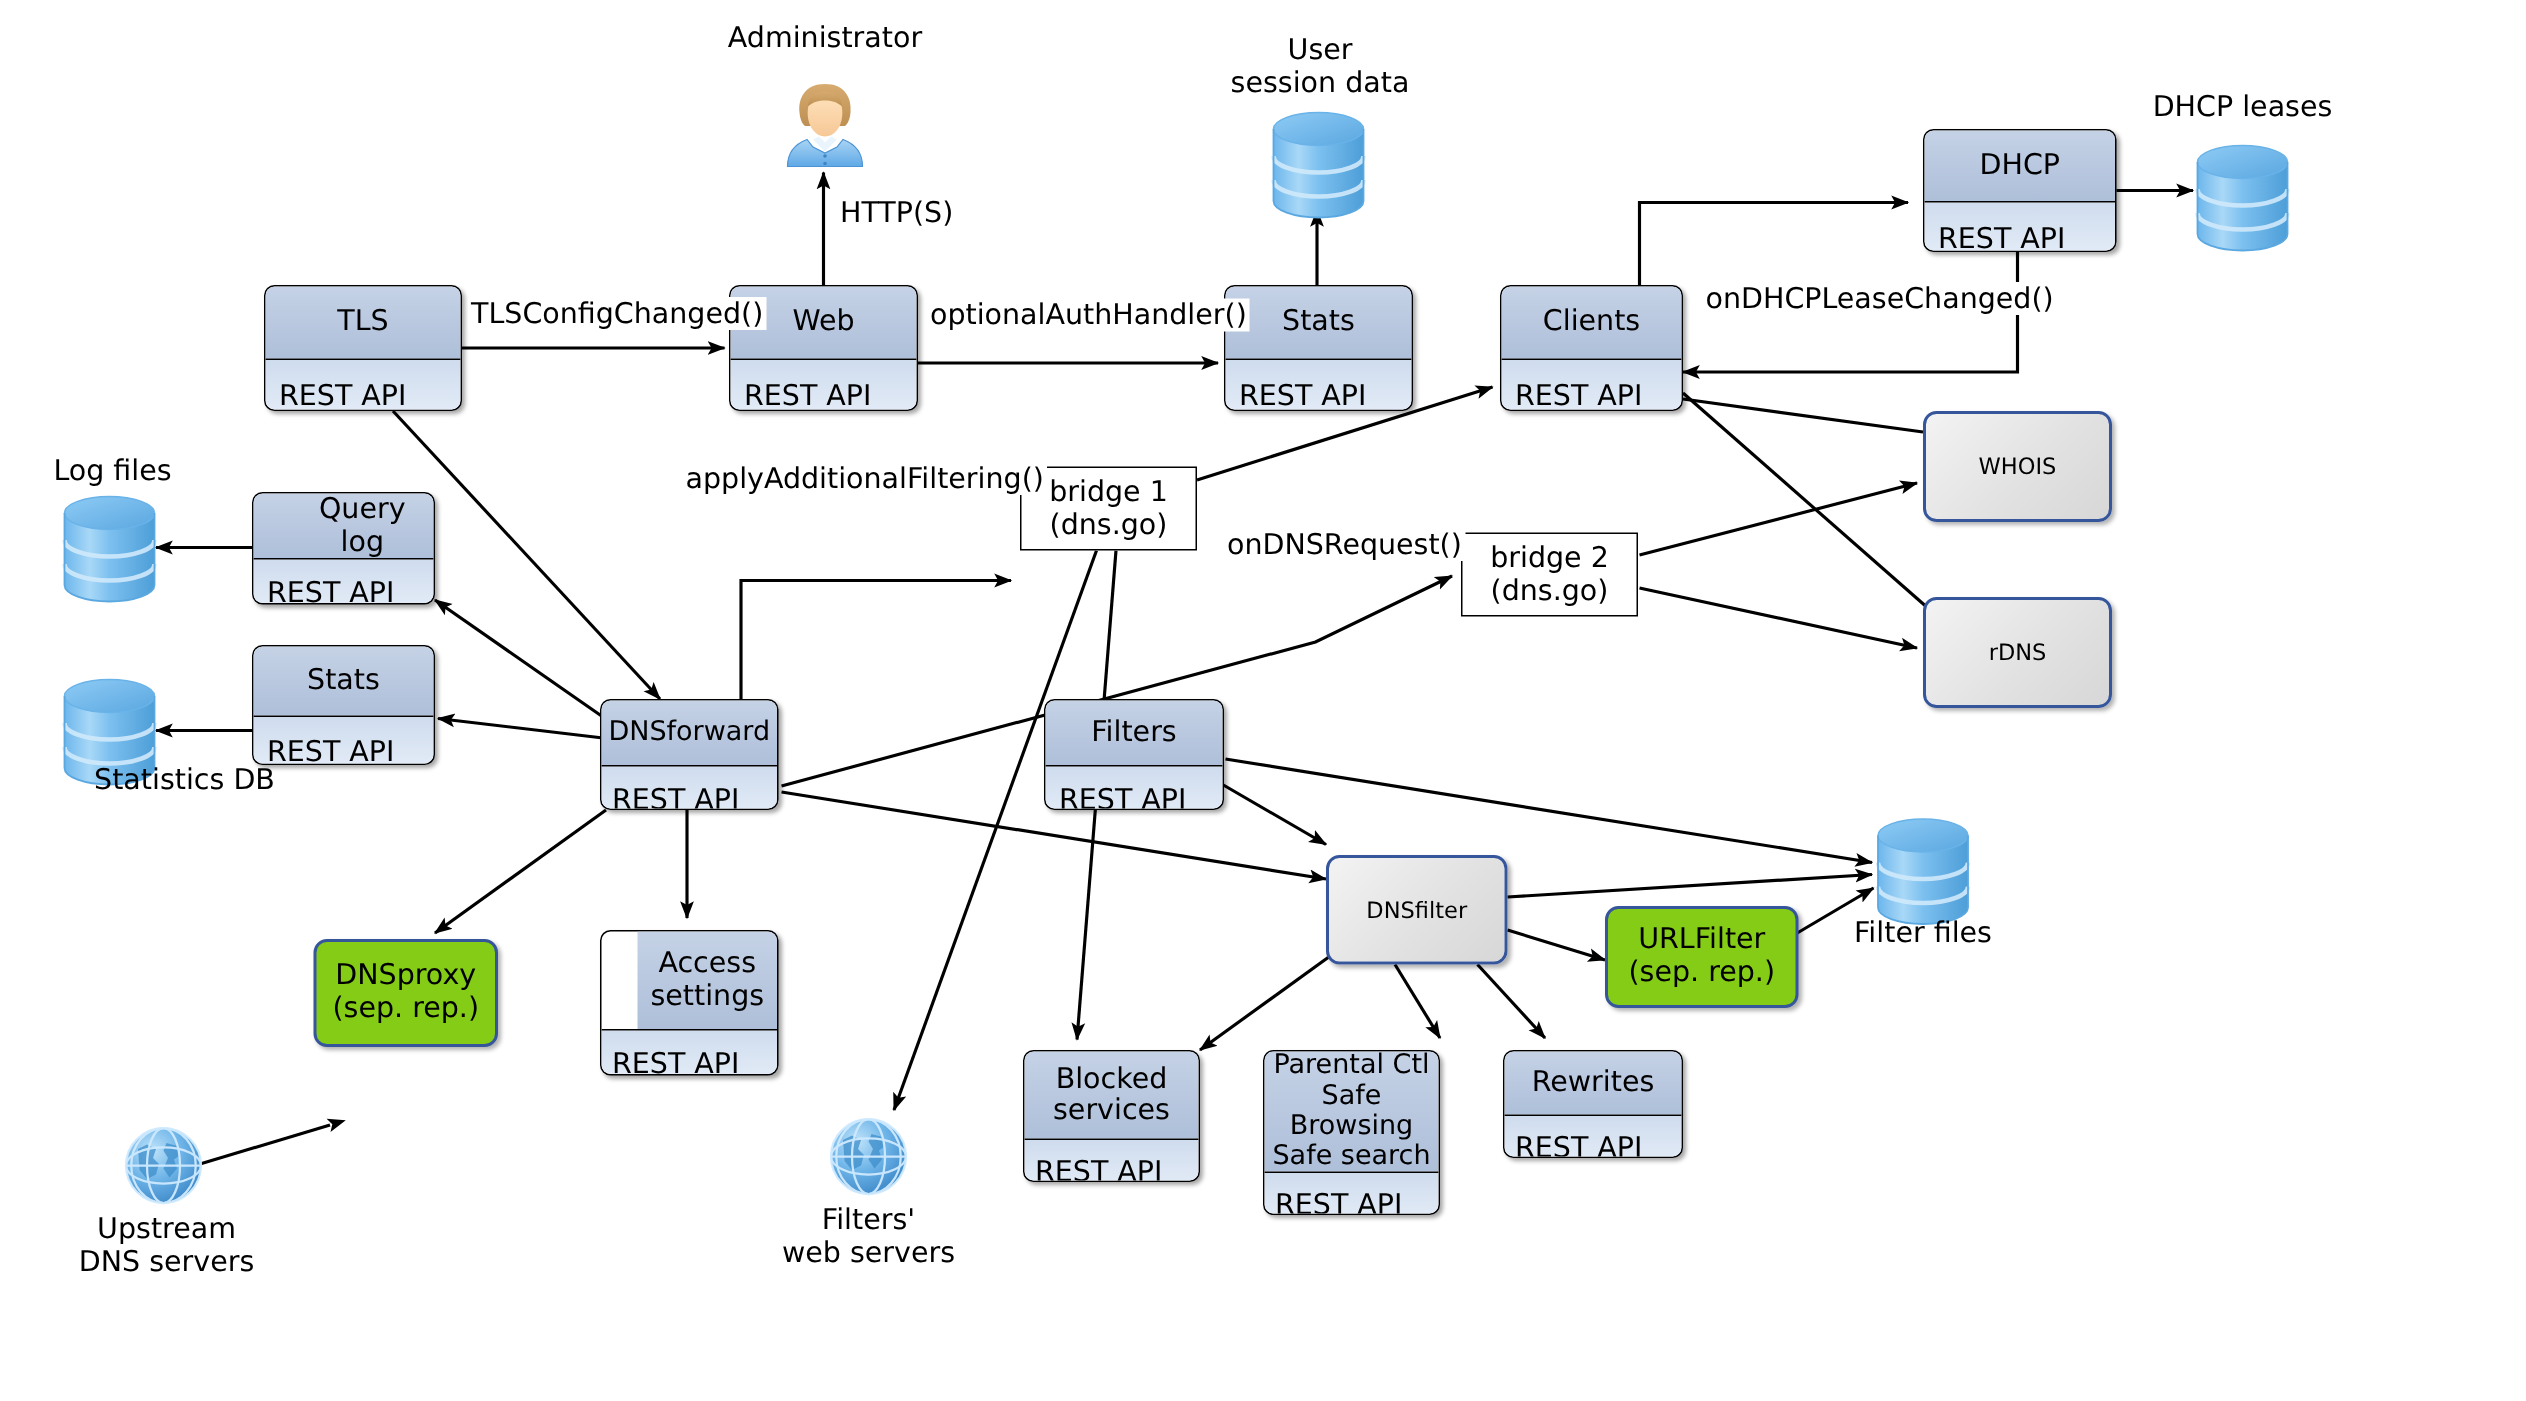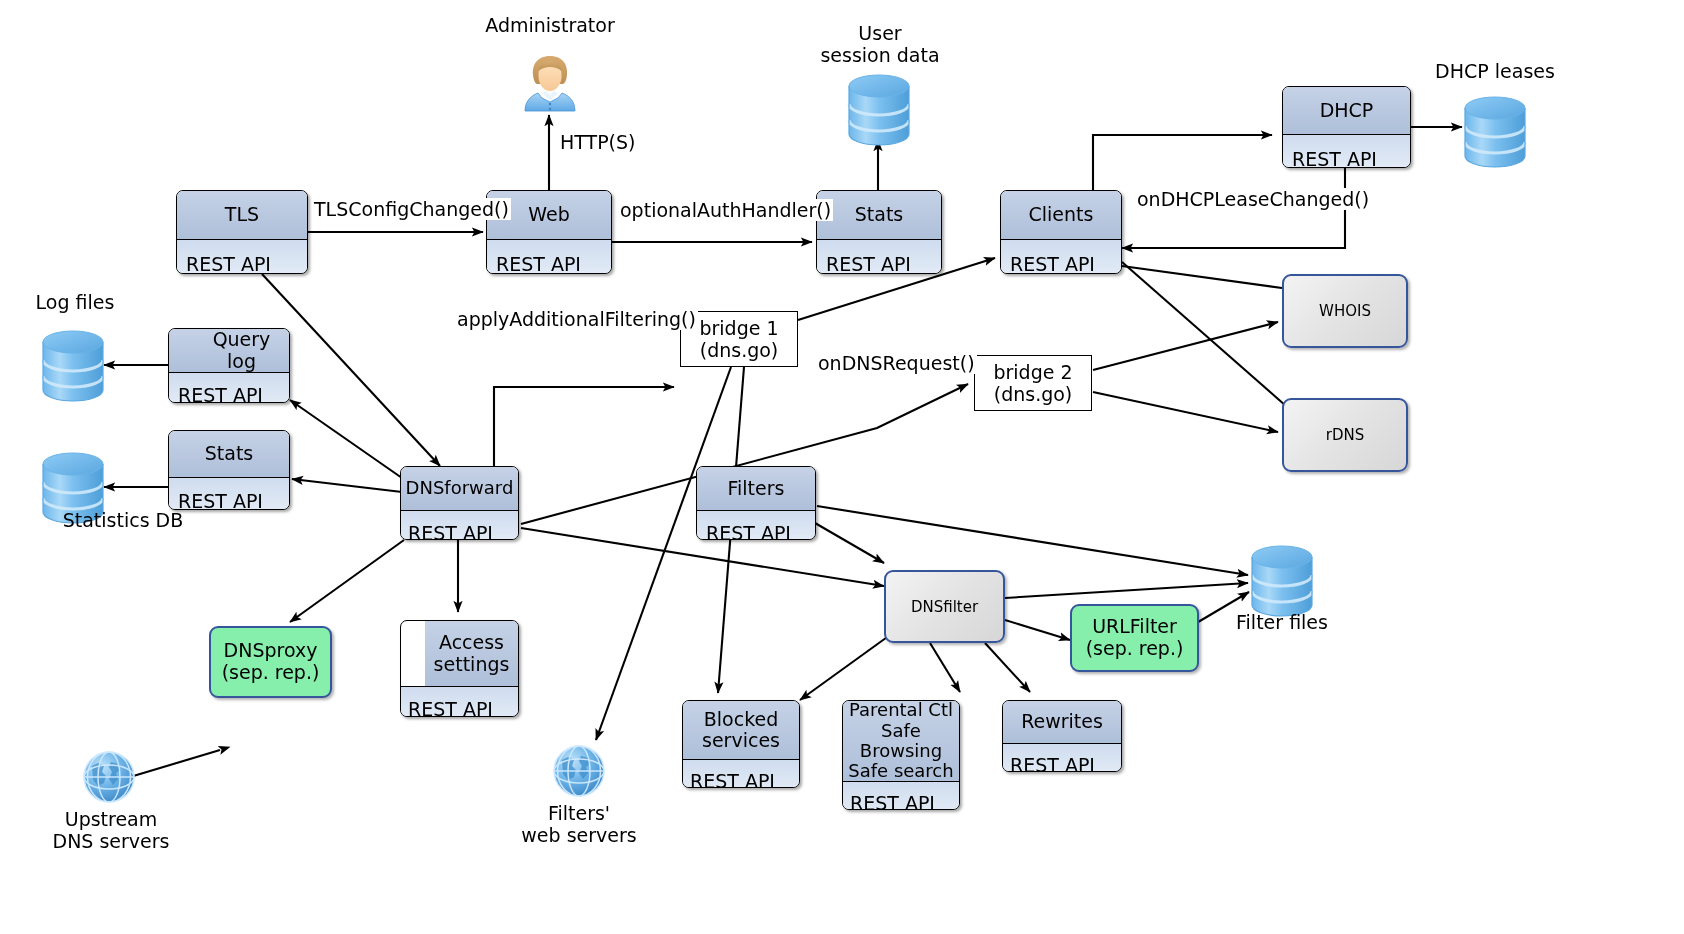--- a/index.html
+++ b/index.html
@@ -18,21 +18,21 @@
 
   
   .greybox{position:absolute;box-sizing:border-box;border:2px solid #36569c;border-radius:9px;
      background:linear-gradient(135deg,#f3f3f3 0%,#e2e2e2 55%,#d7d7d7 100%);
      box-shadow:2px 2px 3px rgba(0,0,0,.3);
      display:flex;align-items:center;justify-content:center;text-align:center;
      font-size:15px;color:#000;z-index:5;}
 
   
   .yellowbox{position:absolute;box-sizing:border-box;border:2px solid #36569c;border-radius:9px;
-     background:#86efac;box-shadow:2px 2px 3px rgba(0,0,0,.3);
+     background:#84cc16;box-shadow:2px 2px 3px rgba(0,0,0,.3);
      display:flex;align-items:center;justify-content:center;text-align:center;
      font-size:19px;line-height:1.15;color:#000;z-index:5;}
 
   
   .plainbox{position:absolute;box-sizing:border-box;border:1.5px solid #000;background:#fff;
      display:flex;align-items:center;justify-content:center;text-align:center;
      font-size:19px;line-height:1.18;color:#000;z-index:6;}
 
   
   .cap{position:absolute;font-size:19px;line-height:1.18;color:#000;text-align:center;z-index:7;}
@@ -257,21 +257,21 @@
 
   <div class="icon" style="left:40px;top:330px;">
     <svg width="66" height="72" viewBox="0 0 66 72">
       <path d="M3,12 L3,60 a30,11 0 0 0 60,0 L63,12 Z" fill="url(#dbg)"></path>
       <ellipse cx="33" cy="12" rx="30" ry="11" fill="url(#dbt)" stroke="#69b3e8" stroke-width="1"></ellipse>
       <path d="M3,30 a30,11 0 0 0 60,0" fill="none" stroke="#cfe9fb" stroke-width="3" opacity=".9"></path>
       <path d="M3,46 a30,11 0 0 0 60,0" fill="none" stroke="#cfe9fb" stroke-width="3" opacity=".9"></path>
       <path d="M3,12 L3,60 a30,11 0 0 0 60,0 L63,12" fill="none" stroke="#5ba8e1" stroke-width="1.2"></path>
     </svg>
   </div>
-  <div class="cap" style="left:0px;top:291px;width:150px;">Log files</div>
+  <div class="cap" style="left:0px;top:303px;width:150px;">Log files</div>
 
   <div class="icon" style="left:40px;top:452px;">
     <svg width="66" height="72" viewBox="0 0 66 72">
       <path d="M3,12 L3,60 a30,11 0 0 0 60,0 L63,12 Z" fill="url(#dbg)"></path>
       <ellipse cx="33" cy="12" rx="30" ry="11" fill="url(#dbt)" stroke="#69b3e8" stroke-width="1"></ellipse>
       <path d="M3,30 a30,11 0 0 0 60,0" fill="none" stroke="#cfe9fb" stroke-width="3" opacity=".9"></path>
       <path d="M3,46 a30,11 0 0 0 60,0" fill="none" stroke="#cfe9fb" stroke-width="3" opacity=".9"></path>
       <path d="M3,12 L3,60 a30,11 0 0 0 60,0 L63,12" fill="none" stroke="#5ba8e1" stroke-width="1.2"></path>
     </svg>
   </div>

